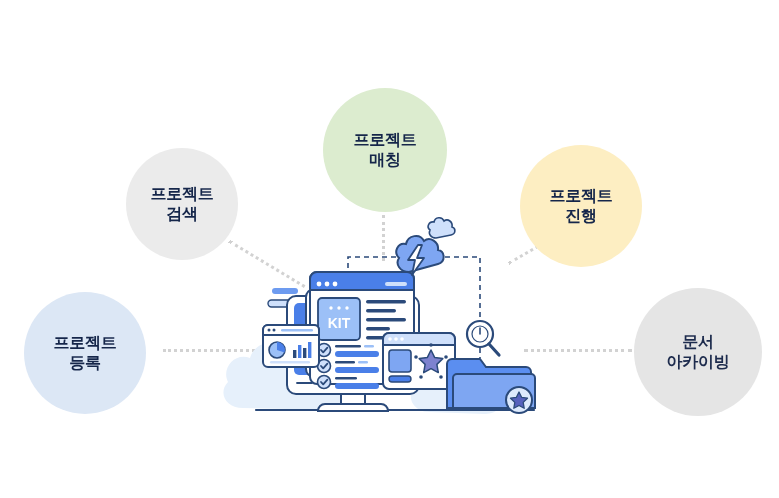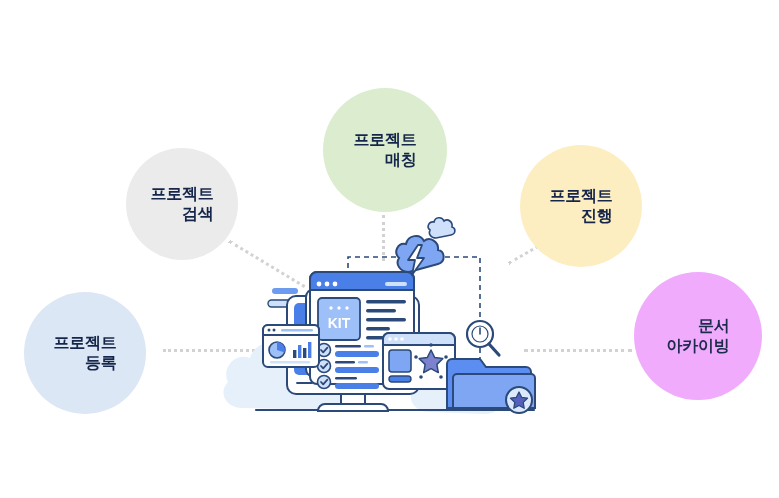--- a/index.html
+++ b/index.html
@@ -29,27 +29,26 @@
     text-align: center;
     box-sizing: border-box;
   }
   .bubble .label {
     font-size: 16px;
     font-weight: bold;
     line-height: 1.28;
     letter-spacing: -0.3px;
     white-space: pre-line;
     color: #15264a;
-    text-align: right;
   }
   #bubble-register { left: 24px;  top: 292px; width: 122px; height: 122px; background: #dce7f5; }
   #bubble-search   { left: 126px; top: 148px; width: 112px; height: 112px; background: #ebebeb; }
   #bubble-matching { left: 323px; top: 88px;  width: 124px; height: 124px; background: #dceccf; }
   #bubble-progress { left: 520px; top: 145px; width: 122px; height: 122px; background: #fdeec2; }
-  #bubble-archiving{ left: 634px; top: 272px; width: 128px; height: 128px; background: #f0abfc; }
+  #bubble-archiving{ left: 634px; top: 288px; width: 128px; height: 128px; background: #e5e5e5; }
 
   #bubble-archiving .label { color: #1d2b4d; }
 
   .connector {
     position: absolute;
     border-top: 3px dotted #d2d2d2;
     transform-origin: 0 0;
   }
 
   #art {

